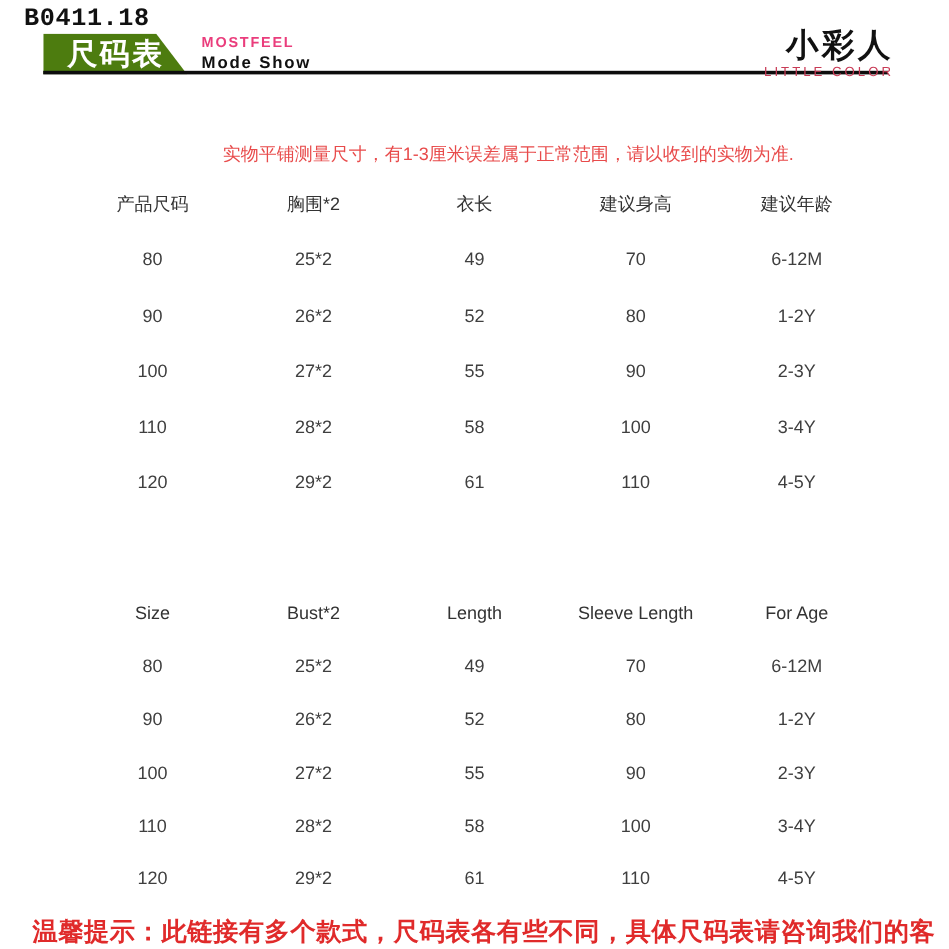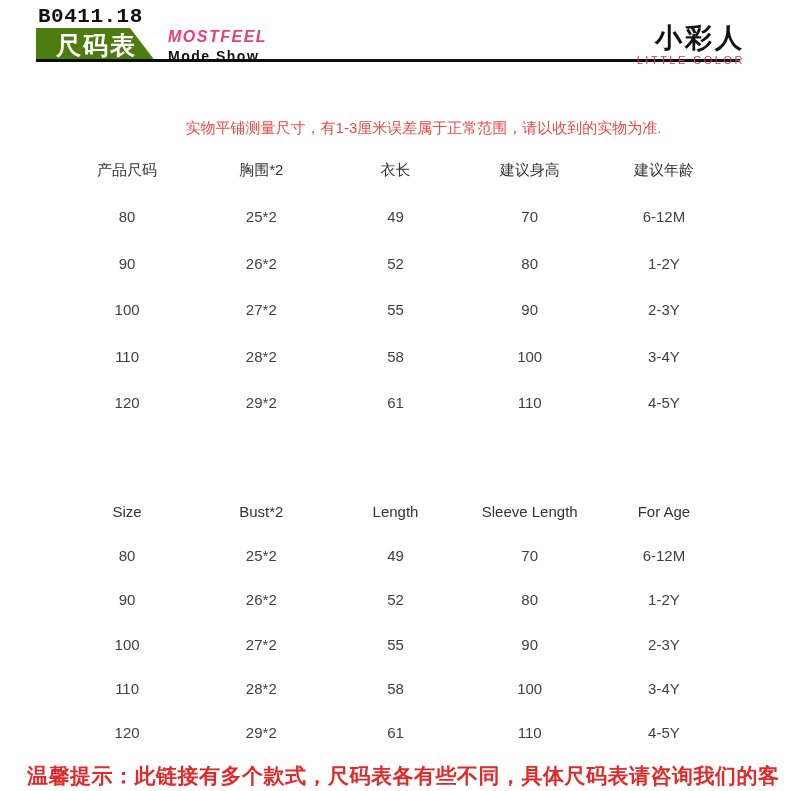--- a/index.html
+++ b/index.html
@@ -5,21 +5,21 @@
   html,body { margin:0; padding:0; background:#ffffff; }
   #page {
     position:relative;
     width:791px; height:791px;
     background:#ffffff;
     font-family:"Liberation Sans","DejaVu Sans",sans-serif;
     overflow:hidden;
   }
   
   .code {
-    position:absolute; left:38px; top:5px;
+    position:absolute; left:20px; top:5px;
     font-family:"Liberation Mono","DejaVu Sans Mono",monospace;
     font-size:21px; font-weight:bold; color:#111111; letter-spacing:0.5px;
   }
   .banner {
     position:absolute; left:36px; top:28px;
     width:120px; height:34px;
     background:#4d7c0f;
     -webkit-clip-path:polygon(0 0, 94px 0, 120px 100%, 0 100%);
     clip-path:polygon(0 0, 94px 0, 120px 100%, 0 100%);
     display:flex; align-items:center;
@@ -27,21 +27,21 @@
   }
   .banner-title {
     color:#ffffff; font-size:25px; font-weight:bold; letter-spacing:2px;
     line-height:1;
   }
   .top-line {
     position:absolute; left:36px; top:59px;
     width:704px; height:3px; background:#0d0d0d;
   }
   .brand-left { position:absolute; left:168px; top:29px; line-height:1; }
-  .brand-name   { font-size:16px; font-weight:bold; letter-spacing:1.5px;font-style:italic; }
+  .brand-name   { font-size:12px; font-weight:bold; letter-spacing:1.5px; }
   .brand-sub    { font-size:14px; font-weight:bold; letter-spacing:1.5px; color:#111111; margin-top:4px; }
   .brand-right  { position:absolute; right:46px; top:25px; text-align:right; line-height:1; }
   .brand-right-name { font-size:27px; font-weight:bold; color:#111111; letter-spacing:3px; }
   .brand-right-sub  { font-size:11px; font-weight:normal; letter-spacing:2.5px; margin-top:3px; }
   
   .note-cn {
     position:absolute; left:0; top:119px; width:100%;
     text-align:center; font-size:15px;
   }
   .note-en {

